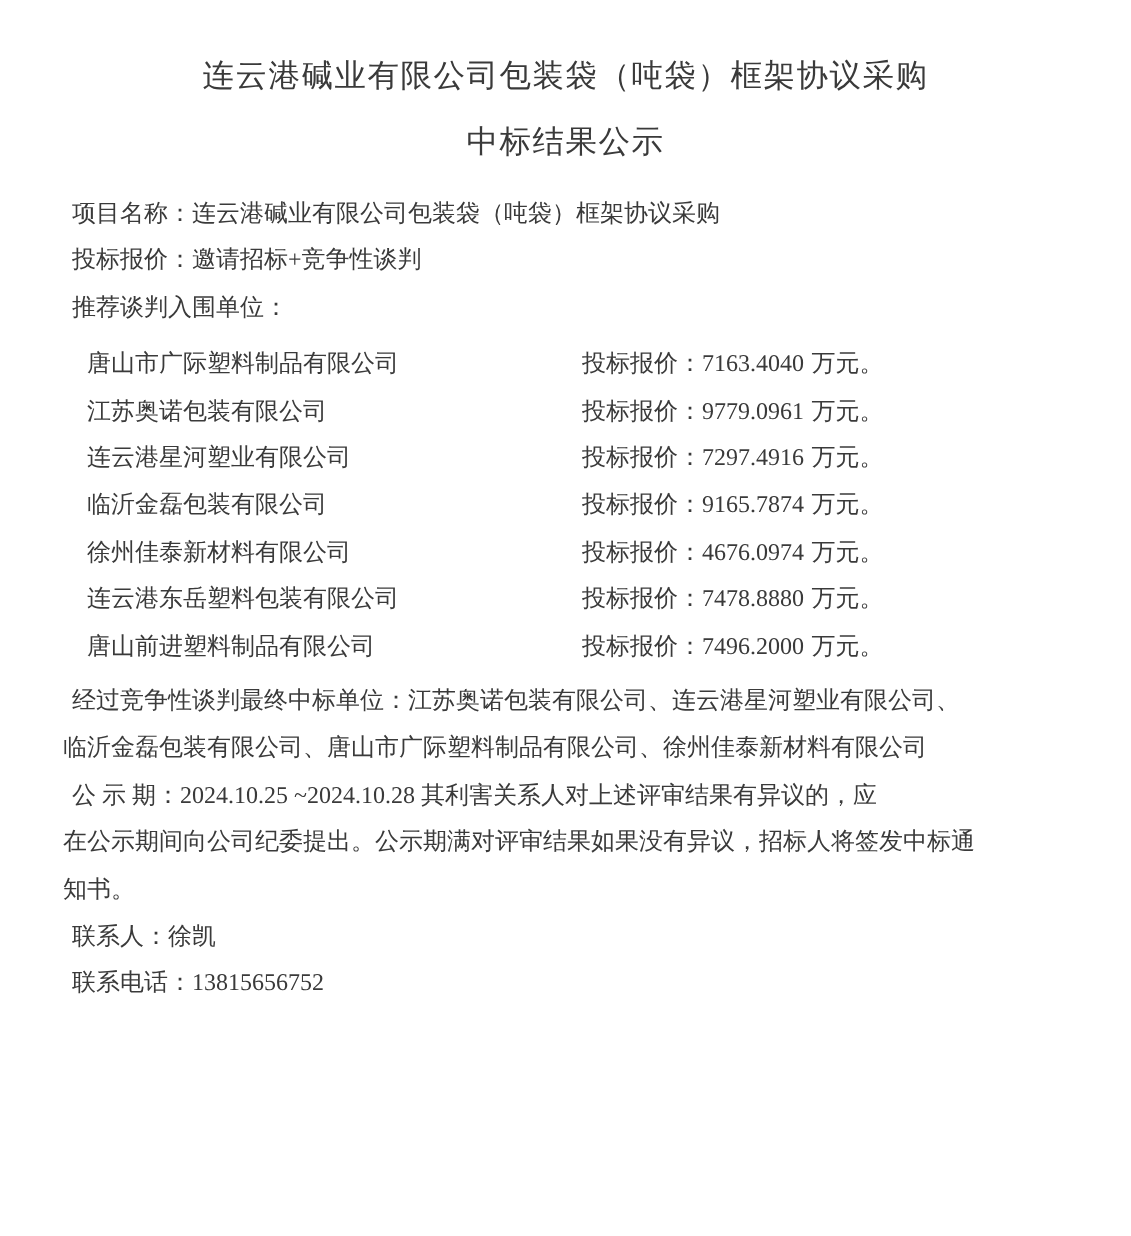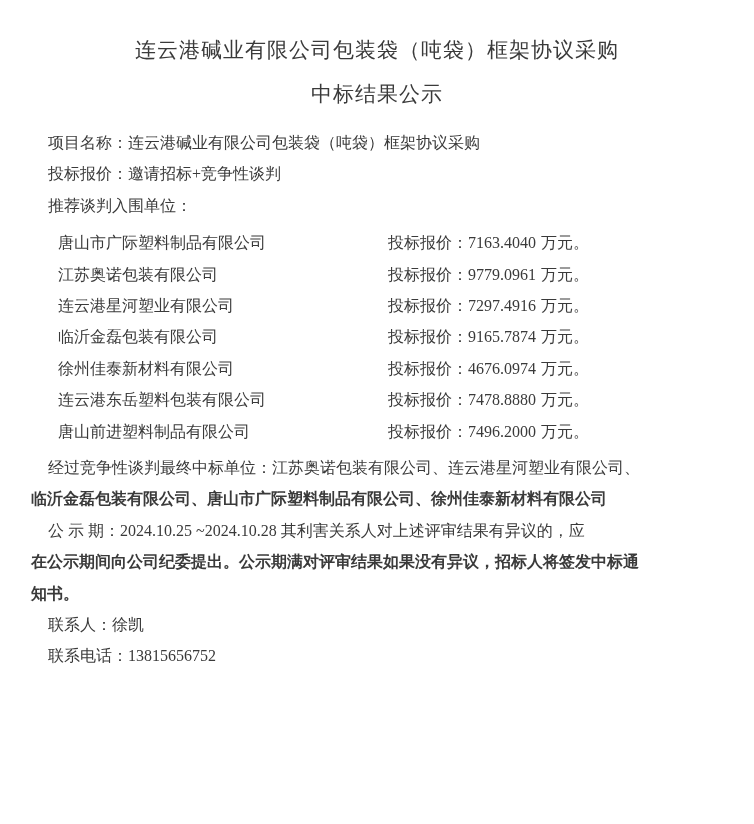--- a/index.html
+++ b/index.html
@@ -16,21 +16,21 @@
     margin:28px 0 11px 0;
     text-align:center;
     font-size:21px;
     font-weight:normal;
     line-height:44px;
     letter-spacing:1px;
   }
   .title span{display:block;}
   p{margin:0;line-height:31.4px;}
   .indent{padding-left:48px;}
-  .flush{padding-left:31px;font-weight:bold;}
+  .flush{padding-left:42px;}
   .bidder-list{margin-top:6px;margin-bottom:5px;}
   .bidder-row{position:relative;padding-left:58px;line-height:31.4px;height:31.4px;}
   .bid-price{position:absolute;left:388px;top:0;white-space:nowrap;}
   .bid-unit{margin-left:5px;}
   .footer-company{margin-top:46px;text-align:right;padding-right:79px;padding-left:48px;}
   .footer-date{margin-top:2px;text-align:center;padding-right:111px;}
 </style>
 </head>
 <body>
 

